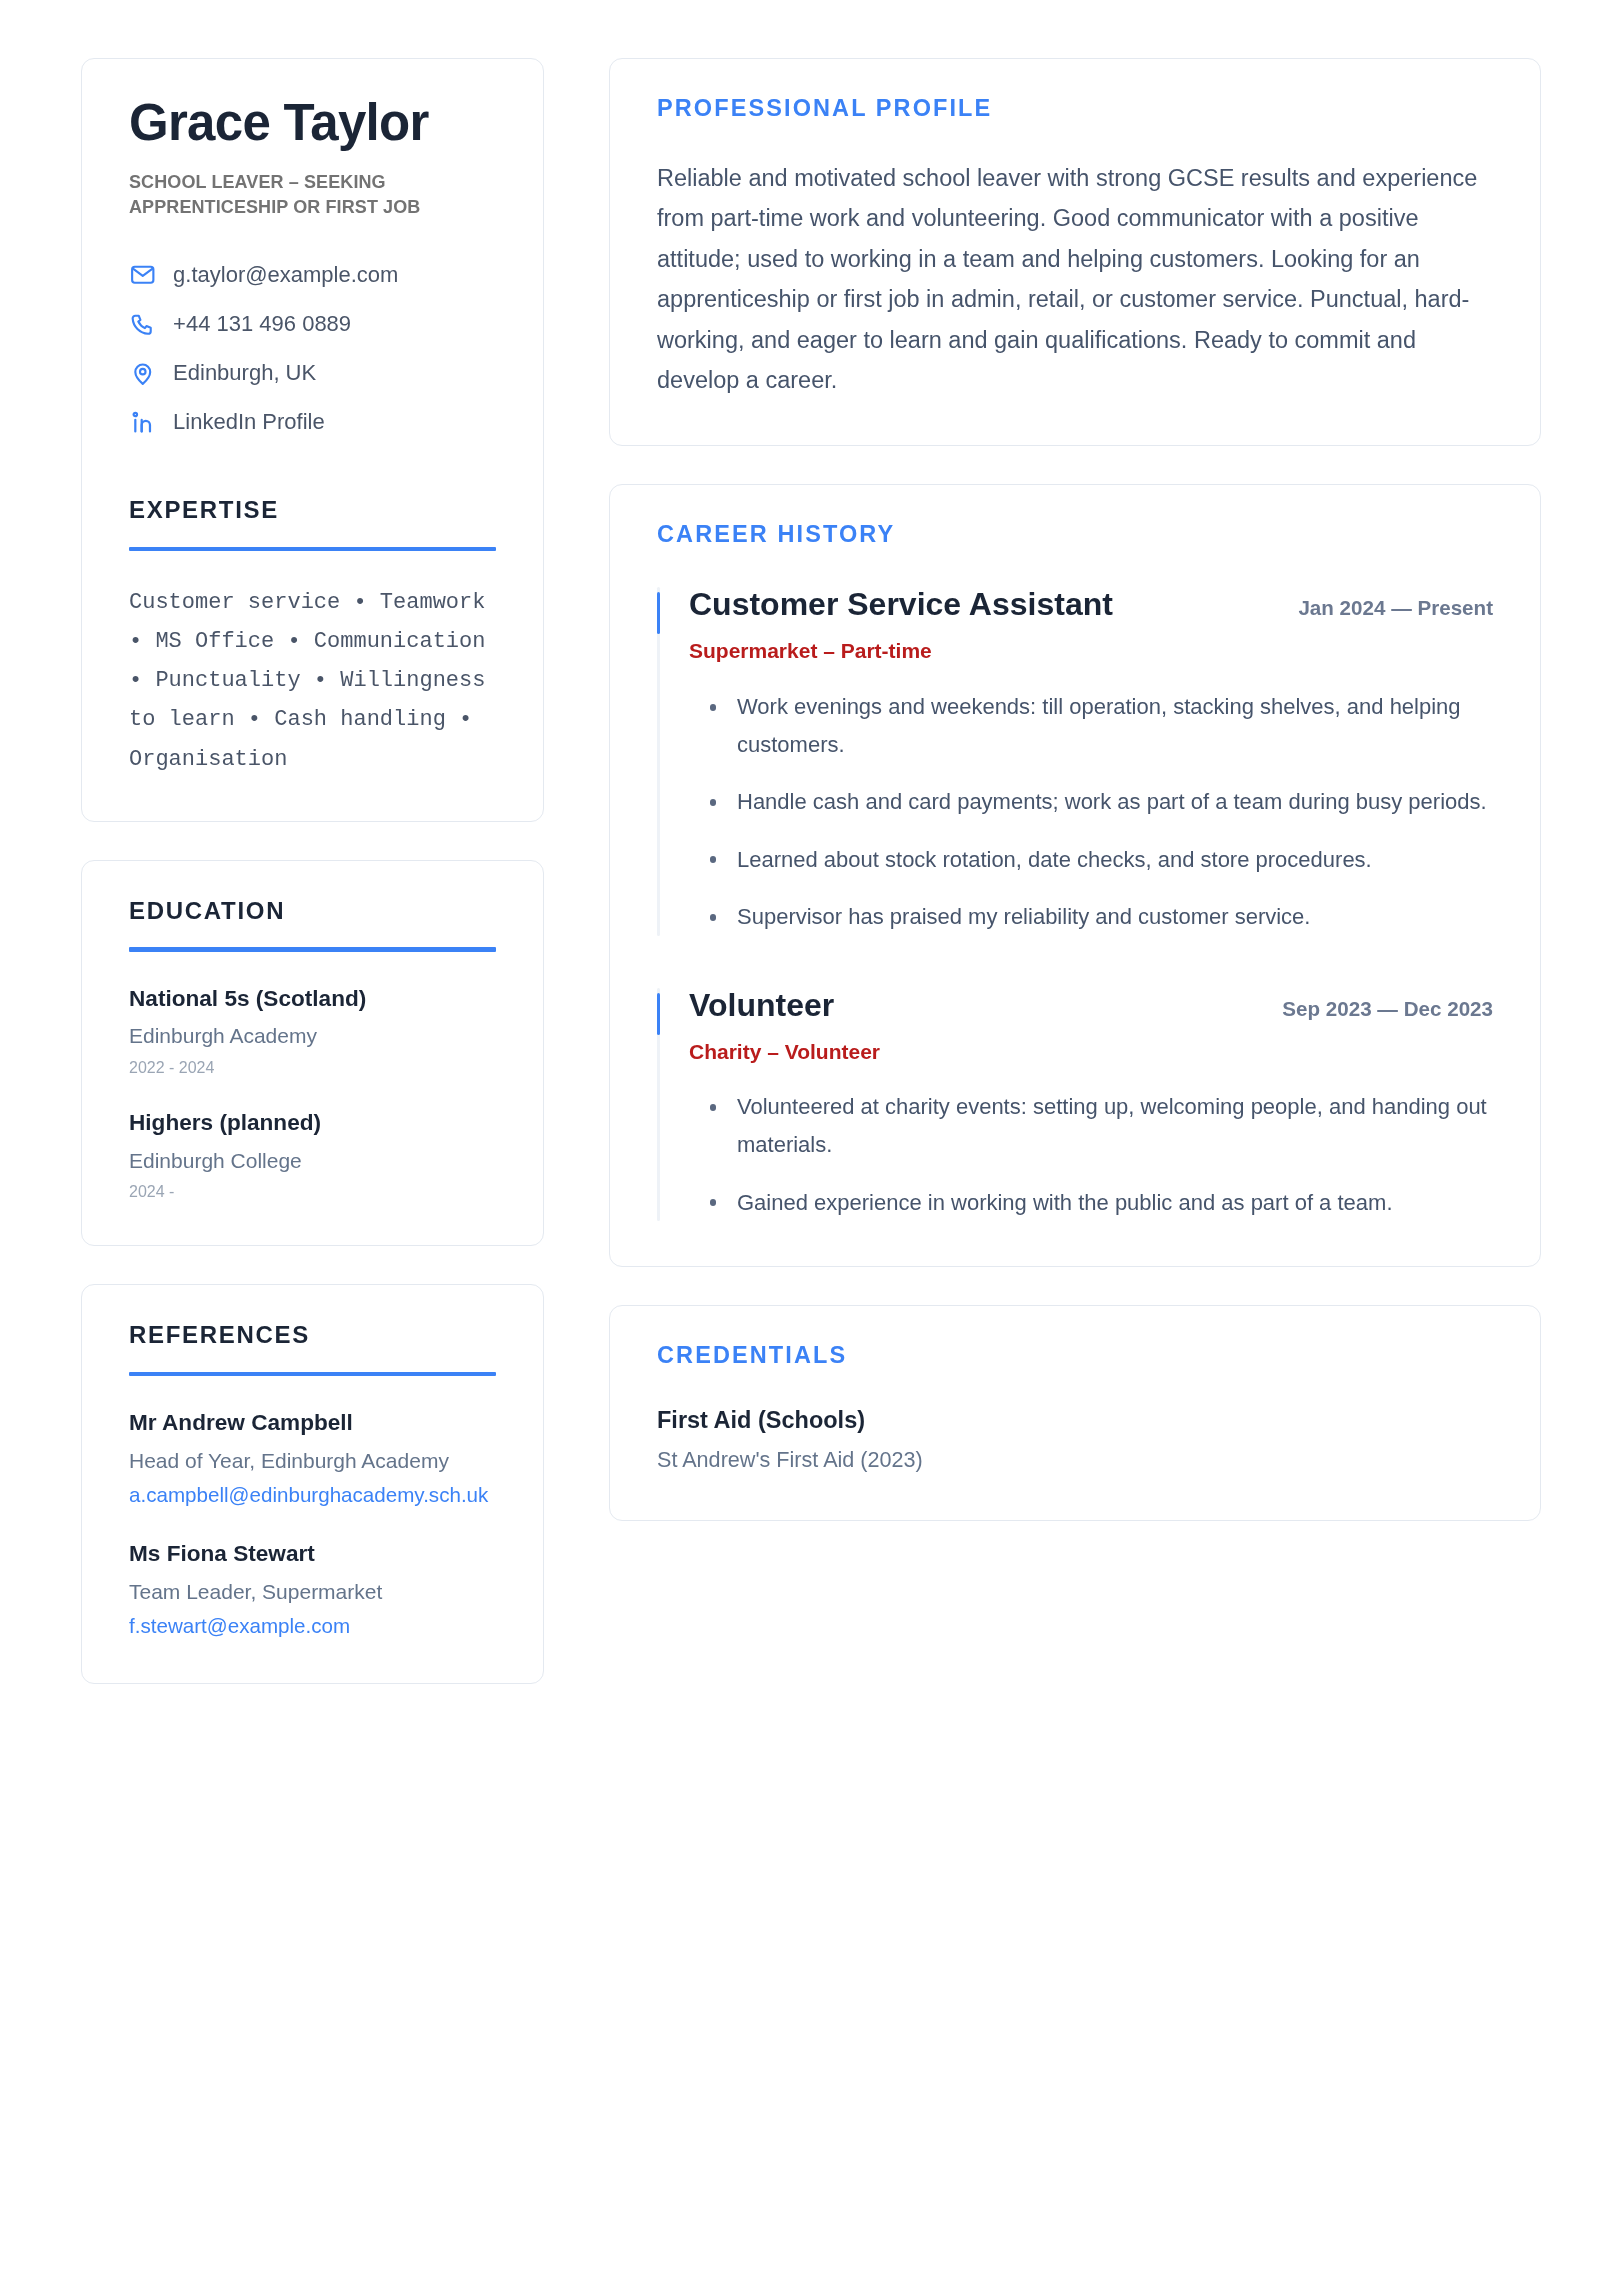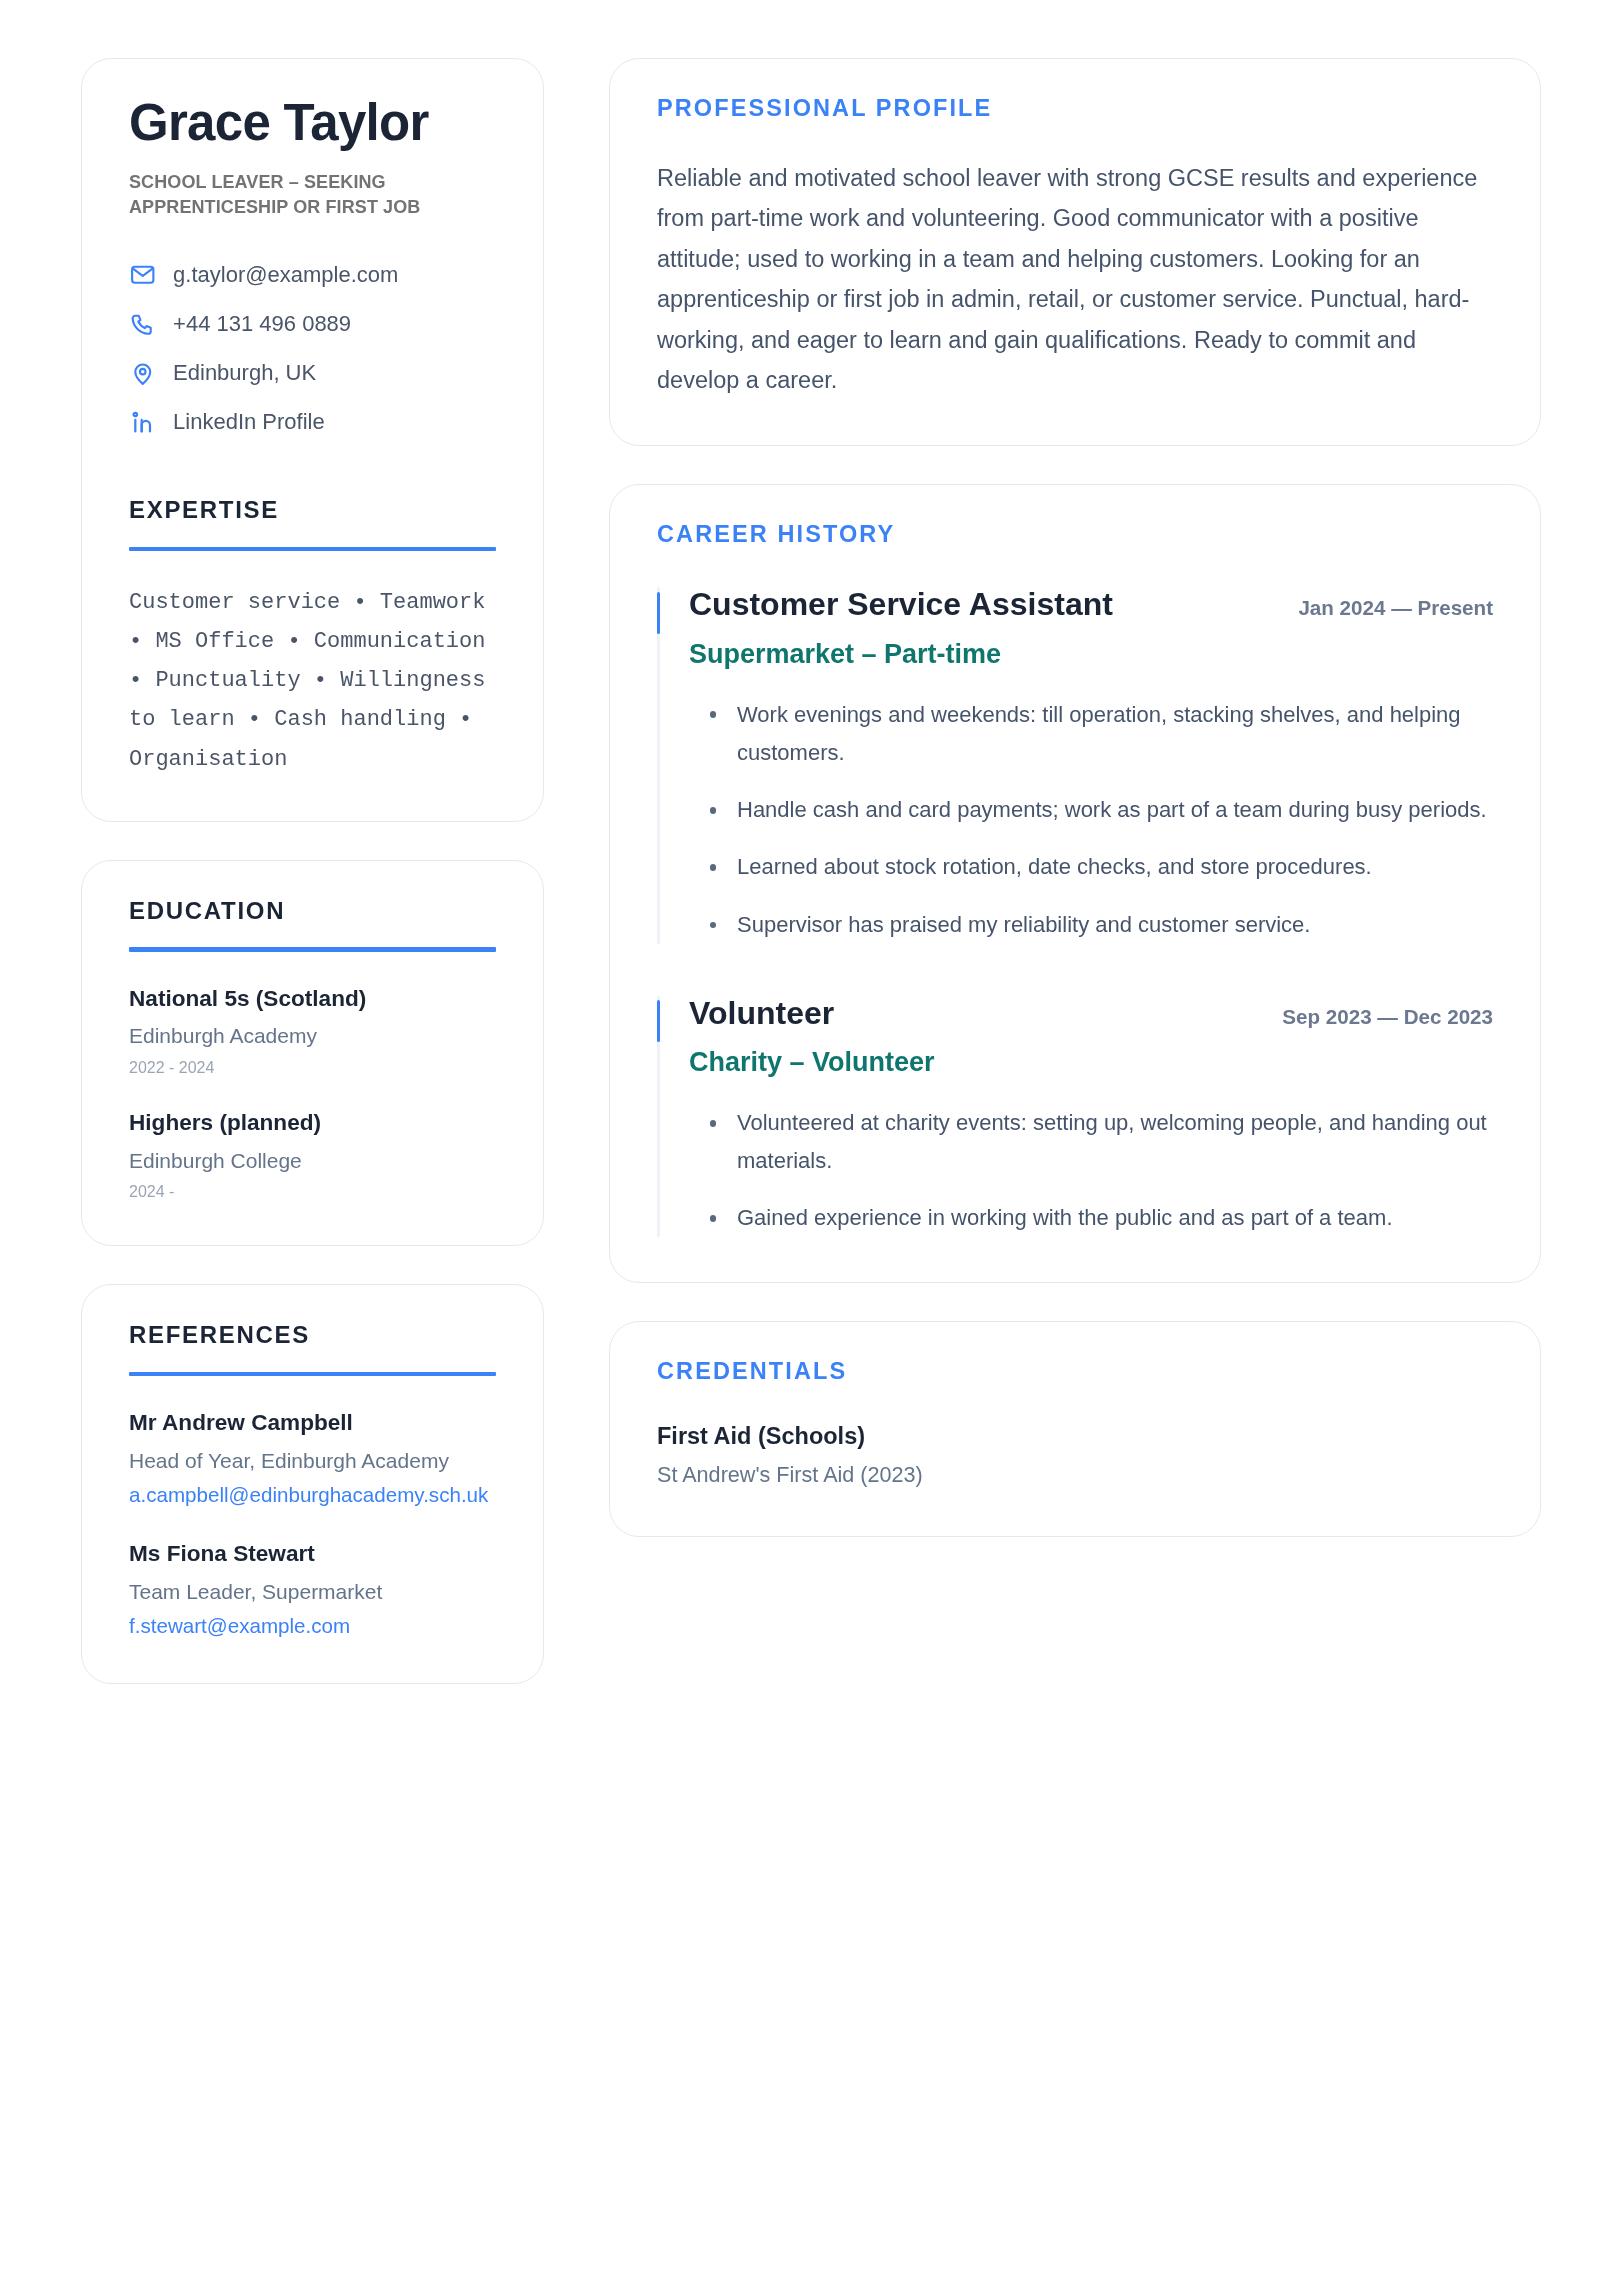--- a/index.html
+++ b/index.html
@@ -22,21 +22,21 @@
   }
 
   
   .col-left  { width:463px;  flex:0 0 463px;  display:flex; flex-direction:column; gap:38px; }
   .col-right { width:932px; flex:0 0 932px; display:flex; flex-direction:column; gap:38px; }
 
   
   .card {
     background:#ffffff;
     border:1.5px solid #e4e9f0;
-    border-radius:30px;
+    border-radius:13px;
     padding:36px 47px 42px 47px;
   }
   .card-right { padding:36px 47px 45px 47px; }
 
   
   .name {
     font-size:51px;
     font-weight:700;
     color:#1b2536;
     letter-spacing:-0.7px;
@@ -173,23 +173,23 @@
     line-height:1.25;
   }
   .job-date {
     font-size:20.6px;
     font-weight:700;
     color:#6b7890;
     white-space:nowrap;
     flex:0 0 auto;
   }
   .job-org {
-    font-size:27px;
-    font-weight:700;
-    color:#0f766e;
+    font-size:21px;
+    font-weight:700;
+    color:#b91c1c;
     line-height:1.3;
     margin-bottom:23.5px;
   }
 
   .b-list { list-style:none; }
   .b-item {
     position:relative;
     padding-left:48px;
     font-size:22px;
     color:#46546b;

